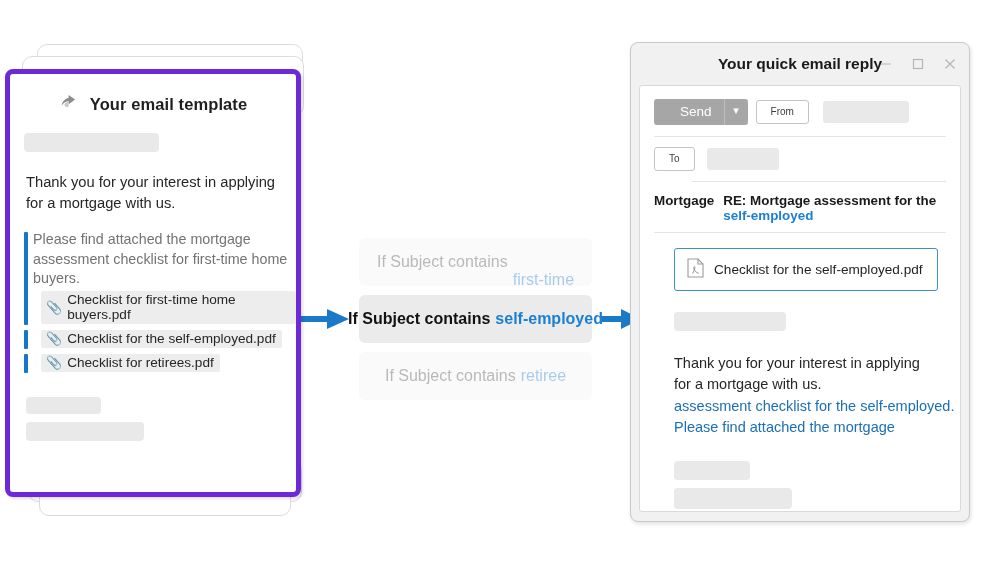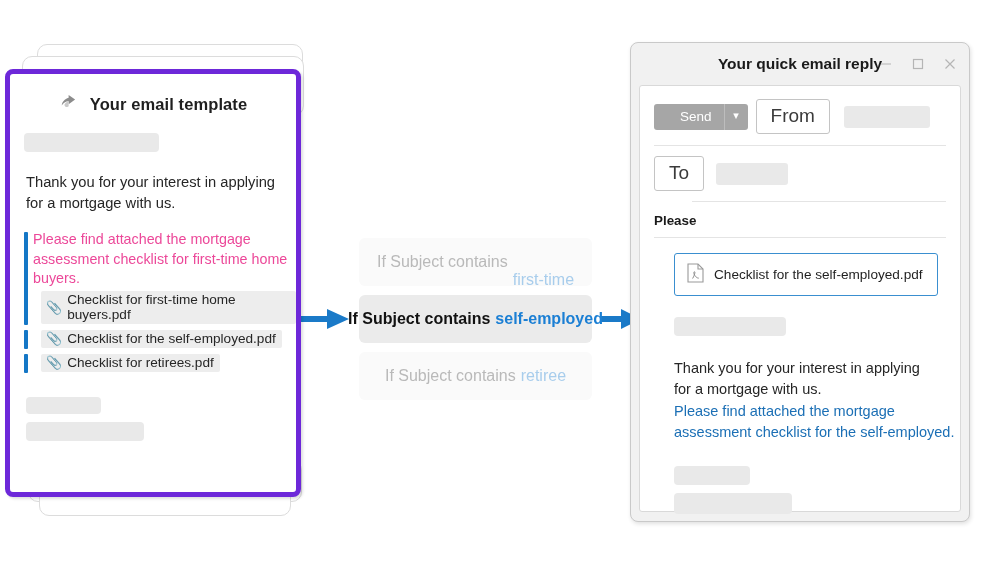--- a/index.html
+++ b/index.html
@@ -58,21 +58,21 @@
   .tmpl-block {
     position: relative;
     padding-left: 9px;
     margin-bottom: 1px;
   }
   .tmpl-block::before {
     content: ""; position: absolute; left: 0; top: 2px; bottom: 2px;
     width: 3.5px; background: #1577c6; border-radius: 1px;
   }
   .blk-text {
-    font-size: 14.3px; line-height: 1.39; color: #ec4899;
+    font-size: 14.3px; line-height: 1.39; color: #737373;
   }
   .attach-chip {
     display: inline-flex; align-items: center; gap: 5px;
     background: #ededed; border-radius: 2px;
     padding: 1px 6px 2px 5px;
     margin: 2px 0 3px 8px;
     font-size: 13.6px; color: #262626;
   }
   .clip { font-size: 13px; color: #4a4a4a; }
 
@@ -140,21 +140,21 @@
   .send-caret {
     background: #a6a6a6; color: #ffffff;
     width: 24px; padding: 5px 0 6px 0;
     border-radius: 0 3px 3px 0;
     text-align: center; font-size: 11px;
     border-left: 1px solid #bdbdbd;
   }
   .field-btn {
     border: 1px solid #c4c4c4; border-radius: 3px;
     background: #ffffff; color: #3b3b3b;
-    font-size: 19px; padding: 5px 14px 6px 14px;
+    font-size: 10px; padding: 5px 14px 6px 14px;
   }
   .inline-ph { background: #e9e9e9; border-radius: 3px; }
   #from-ph { width: 86px; height: 22px; margin-left: 6px; }
   .rowline { height: 1px; background: #e4e4e4; margin: 11px 14px 0 14px; }
   .compose-row2 { display: flex; align-items: center; padding: 10px 0 0 14px; }
   #to-ph { width: 72px; height: 22px; margin-left: 12px; }
   .rowline2 { height: 1px; background: #e4e4e4; margin: 10px 14px 0 52px; }
 
   .subject-row {
     display: flex; align-items: baseline; gap: 9px;
@@ -301,42 +301,46 @@
       </div>
       <div class="rowline"></div>
 
       <div class="compose-row2">
         <span class="field-btn">To</span>
         <span class="inline-ph" id="to-ph"></span>
       </div>
       <div class="rowline2"></div>
 
       <div class="subject-row">
-        <span class="subject-label">Please</span>
+        <span class="subject-label">Mortgage</span>
+        <span>
+          <span class="subject-val">RE: Mortgage assessment for the</span>
+          <span class="subject-kw">self-employed</span>
+        </span>
       </div>
       <div class="rowline3"></div>
 
       <div class="attach-box">
         <span>
           <svg width="17" height="20" viewBox="0 0 17 20">
             <path d="M1 1 H11 L16 6 V19 H1 Z" fill="#ffffff" stroke="#9a9a9a" stroke-width="1.1"></path>
             <path d="M11 1 V6 H16" fill="none" stroke="#9a9a9a" stroke-width="1.1"></path>
             <path d="M5.6 15.5 c1.3-2.2 2.2-4.4 2.3-6 .05-.9-.8-1.1-1-.2-.25 1.2 .5 3 1.9 4.4 1 1 2.2 1.6 3 1.4" fill="none" stroke="#8d8d8d" stroke-width="1"></path>
           </svg>
         </span>
         <span>Checklist for the self-employed.pdf</span>
       </div>
 
       <div class="ph-bar" id="body-ph1"></div>
 
       <div class="reply-body">
         <div>Thank you for your interest in applying</div>
         <div>for a mortgage with us.</div>
+        <div class="hl">assessment checklist for the self-employed.</div>
         <div class="hl">Please find attached the mortgage</div>
-        <div class="hl">assessment checklist for the self-employed.</div>
       </div>
 
       <div class="ph-bar" id="body-ph2"></div>
       <div class="ph-bar" id="body-ph3"></div>
     </div>
   </div>
 
 </div>
 
 </body></html>

